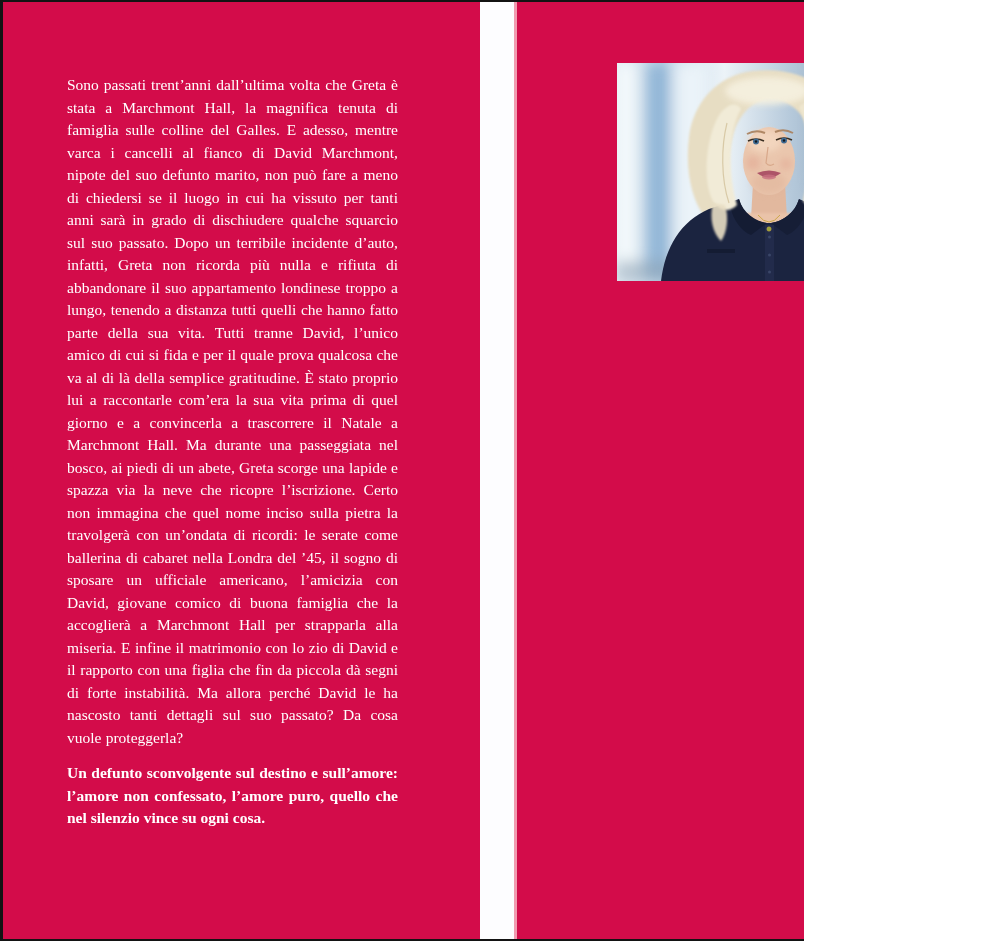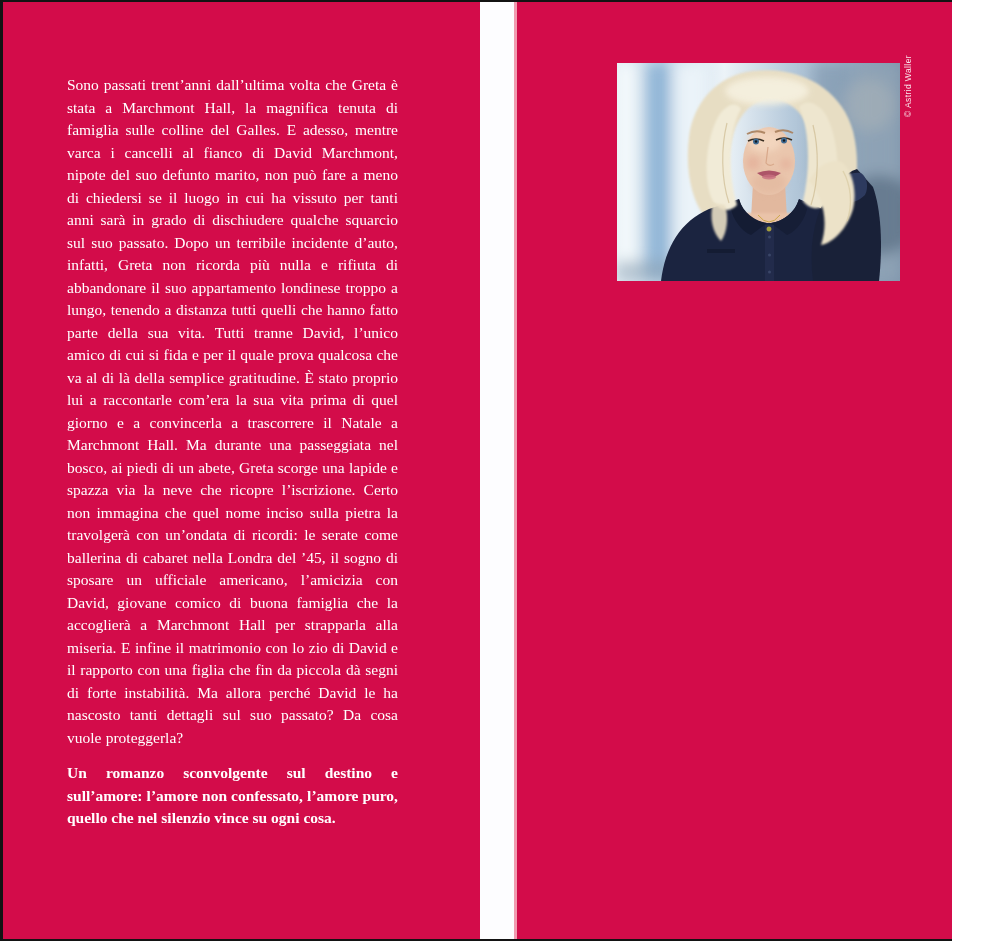--- a/index.html
+++ b/index.html
@@ -1,16 +1,16 @@
 <!DOCTYPE html>
 <html lang="it" style="--panel-red: #d30c4a; --spine-highlight: #ef8aa2; --text-white: #ffffff; --shirt-navy: #1b2440; --hair-blonde: #e7ddc3;"><head>
 <meta charset="utf-8">
 <style>
   html,body{margin:0;padding:0;background:#ffffff;}
-  .page{position:relative;width:952px;height:941px;background:#ffffff;overflow:hidden;
+  .page{position:relative;width:804px;height:941px;background:#ffffff;overflow:hidden;
         font-family:"Liberation Serif","DejaVu Serif",serif;}
   .panel{position:absolute;top:0;height:941px;background:var(--panel-red,#d30c4a);}
   .panel-left{left:0;width:480px;}
   .spine-gap{position:absolute;top:0;left:480px;width:37px;height:941px;background:#fdfdff;}
   .spine-gap::after{content:"";position:absolute;right:0;top:0;width:3px;height:100%;
         background:var(--spine-highlight,#ef8aa2);opacity:.85;}
   .panel-right{left:517px;width:483px;}
 
   
   .edge{position:absolute;background:#131313;z-index:40;}
@@ -33,21 +33,21 @@
         font-family:"Liberation Sans","DejaVu Sans",sans-serif;font-size:8.5px;letter-spacing:.4px;}
 </style>
 </head>
 <body>
 
 <div class="page">
 
   <div class="panel panel-left">
     <div class="left-text">
       <p class="synopsis">Sono passati trent’anni dall’ultima volta che Greta è stata a Marchmont Hall, la magnifica tenuta di famiglia sulle colline del Galles. E adesso, mentre varca i cancelli al fianco di David Marchmont, nipote del suo defunto marito, non può fare a meno di chiedersi se il luogo in cui ha vissuto per tanti anni sarà in grado di dischiudere qualche squarcio sul suo passato. Dopo un terribile incidente d’auto, infatti, Greta non ricorda più nulla e rifiuta di abbandonare il suo appartamento londinese troppo a lungo, tenendo a distanza tutti quelli che hanno fatto parte della sua vita. Tutti tranne David, l’unico amico di cui si fida e per il quale prova qualcosa che va al di là della semplice gratitudine. È stato proprio lui a raccontarle com’era la sua vita prima di quel giorno e a convincerla a trascorrere il Natale a Marchmont Hall. Ma durante una passeggiata nel bosco, ai piedi di un abete, Greta scorge una lapide e spazza via la neve che ricopre l’iscrizione. Certo non immagina che quel nome inciso sulla pietra la travolgerà con un’ondata di ricordi: le serate come ballerina di cabaret nella Londra del ’45, il sogno di sposare un ufficiale americano, l’amicizia con David, giovane comico di buona famiglia che la accoglierà a Marchmont Hall per strapparla alla miseria. E infine il matrimonio con lo zio di David e il rapporto con una figlia che fin da piccola dà segni di forte instabilità. Ma allora perché David le ha nascosto tanti dettagli sul suo passato? Da cosa vuole proteggerla?</p>
-      <p class="tagline">Un romanzo sconvolgente sul destino e sull’amore: l’amore non confessato, l’amore puro, quello che nel silenzio vince su ogni cosa.</p>
+      <p class="tagline">Un defunto sconvolgente sul destino e sull’amore: l’amore non confessato, l’amore puro, quello che nel silenzio vince su ogni cosa.</p>
     </div>
   </div>
 
   <div class="spine-gap"></div>
 
   <div class="panel panel-right">
 
     
 
     

